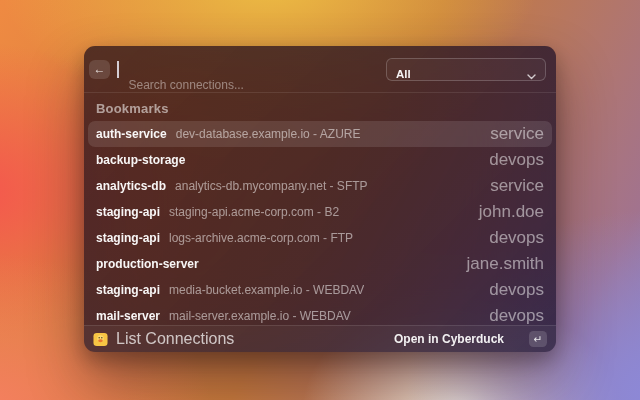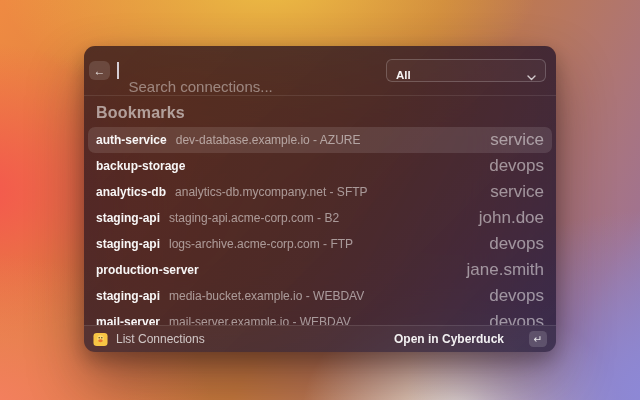--- a/index.html
+++ b/index.html
@@ -54,40 +54,40 @@
     font-size: 12px; color: rgba(255,255,255,0.85);
     cursor: pointer; flex: 0 0 auto;
   }
   .caret {
     width: 1.5px; height: 17px; margin-left: 7px;
     background: rgba(235,235,245,0.85); flex: 0 0 auto;
   }
   .search-input {
     flex: 1 1 auto; min-width: 0;
     background: transparent; border: none; outline: none;
-    color: #fff; font-size: 15px; padding: 0 8px 0 10px;
+    color: #fff; font-size: 12px; padding: 0 8px 0 10px;
     font-family: "Liberation Sans", "DejaVu Sans", sans-serif;
     margin-top: 32px;
   }
   .search-input::placeholder { color: rgba(255,255,255,0.42); }
   .filter {
     flex: 0 0 auto; width: 160px; height: 23px;
     border: 1px solid rgba(255,255,255,0.20); border-radius: 6px;
     display: flex; align-items: flex-end;
     padding: 0 9px; cursor: pointer;
     background: rgba(255,255,255,0.03);
   }
   .filter-label { font-size: 11.5px; font-weight: bold; color: rgba(255,255,255,0.95); }
   .filter .chev { margin-left: auto; opacity: 0.75; display: flex; }
 
   
   .section-label {
     flex: 0 0 auto;
     padding: 8px 12px 5px 12px;
-    font-size: 16px; font-weight: bold;
+    font-size: 13px; font-weight: bold;
     color: rgba(255,255,255,0.55);
     letter-spacing: 0.2px;
   }
   .list {
     flex: 1 1 auto; overflow: hidden;
     padding: 0 4px;
   }
   .row {
     height: 26px; border-radius: 7px;
     display: flex; align-items: center;
@@ -112,21 +112,21 @@
   
   .footer {
     flex: 0 0 27px;
     border-top: 1px solid rgba(255,255,255,0.10);
     background: rgba(255,255,255,0.035);
     display: flex; align-items: center;
     padding: 0 9px;
   }
   .app-icon { width: 15px; height: 15px; flex: 0 0 auto; display: flex; }
   .footer-app-label {
-    margin-left: 8px; font-size: 12px;
+    margin-left: 8px; font-size: 16px;
     color: rgba(255,255,255,0.72);
   }
   .footer-action {
     margin-left: auto; display: flex; align-items: center; gap: 25px;
     cursor: pointer;
   }
   .footer-action-label { font-size: 12px; font-weight: bold; color: rgba(255,255,255,0.93); }
   .key-badge {
     width: 18px; height: 16px; border-radius: 4.5px;
     background: rgba(255,255,255,0.15);

